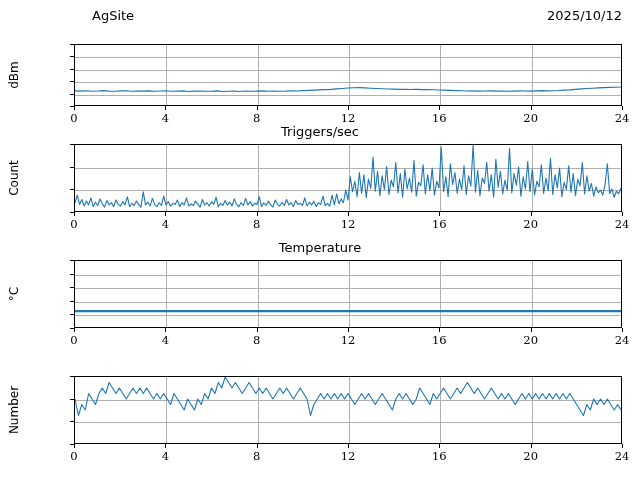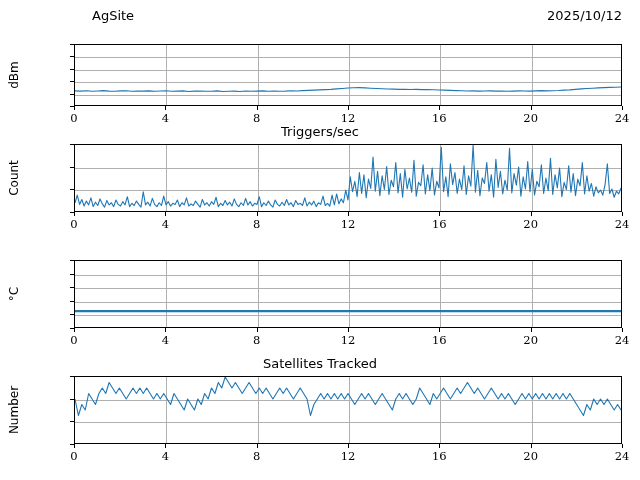--- a/index.html
+++ b/index.html
@@ -130,20 +130,21 @@
       <div style="position: absolute; left: 348px; top: 88px; width: 1px; height: 4px; background: rgb(0, 0, 0);"></div>
       <div class="xtick" style="left: 439.333px; top: 93px;">16</div>
       <div style="position: absolute; left: 439.333px; top: 88px; width: 1px; height: 4px; background: rgb(0, 0, 0);"></div>
       <div class="xtick" style="left: 530.667px; top: 93px;">20</div>
       <div style="position: absolute; left: 530.667px; top: 88px; width: 1px; height: 4px; background: rgb(0, 0, 0);"></div>
       <div class="xtick" style="left: 622px; top: 93px;">24</div>
       <div style="position: absolute; left: 622px; top: 88px; width: 1px; height: 4px; background: rgb(0, 0, 0);"></div>
     </div>
 
   <div class="panel" id="panel-temperature">
+    <div class="ptitle">Temperature</div>
     <div class="ylabel" style="left: 7px; top: 47px;">°C</div>
     <div class="axes">
         <div class="gy" style="top: 54.4px;"></div>
         <div class="gy" style="top: 40.8px;"></div>
         <div class="gy" style="top: 27.2px;"></div>
         <div class="gy" style="top: 13.6px;"></div>
         <div class="gx" style="left: 91.3333px;"></div>
         <div class="gx" style="left: 182.667px;"></div>
         <div class="gx" style="left: 274px;"></div>
         <div class="gx" style="left: 365.333px;"></div>
@@ -170,21 +171,20 @@
       <div style="position: absolute; left: 348px; top: 88px; width: 1px; height: 4px; background: rgb(0, 0, 0);"></div>
       <div class="xtick" style="left: 439.333px; top: 93px;">16</div>
       <div style="position: absolute; left: 439.333px; top: 88px; width: 1px; height: 4px; background: rgb(0, 0, 0);"></div>
       <div class="xtick" style="left: 530.667px; top: 93px;">20</div>
       <div style="position: absolute; left: 530.667px; top: 88px; width: 1px; height: 4px; background: rgb(0, 0, 0);"></div>
       <div class="xtick" style="left: 622px; top: 93px;">24</div>
       <div style="position: absolute; left: 622px; top: 88px; width: 1px; height: 4px; background: rgb(0, 0, 0);"></div>
     </div>
 
   <div class="panel" id="panel-satellites">
-    <div class="ptitle">Satellites Tracked</div>
     <div class="ylabel" style="left: -10px; top: 47px;">Number</div>
     <div class="axes">
         <div class="gy" style="top: 45.3333px;"></div>
         <div class="gy" style="top: 22.6667px;"></div>
         <div class="gx" style="left: 91.3333px;"></div>
         <div class="gx" style="left: 182.667px;"></div>
         <div class="gx" style="left: 274px;"></div>
         <div class="gx" style="left: 365.333px;"></div>
         <div class="gx" style="left: 456.667px;"></div>
         <div class="trace">

